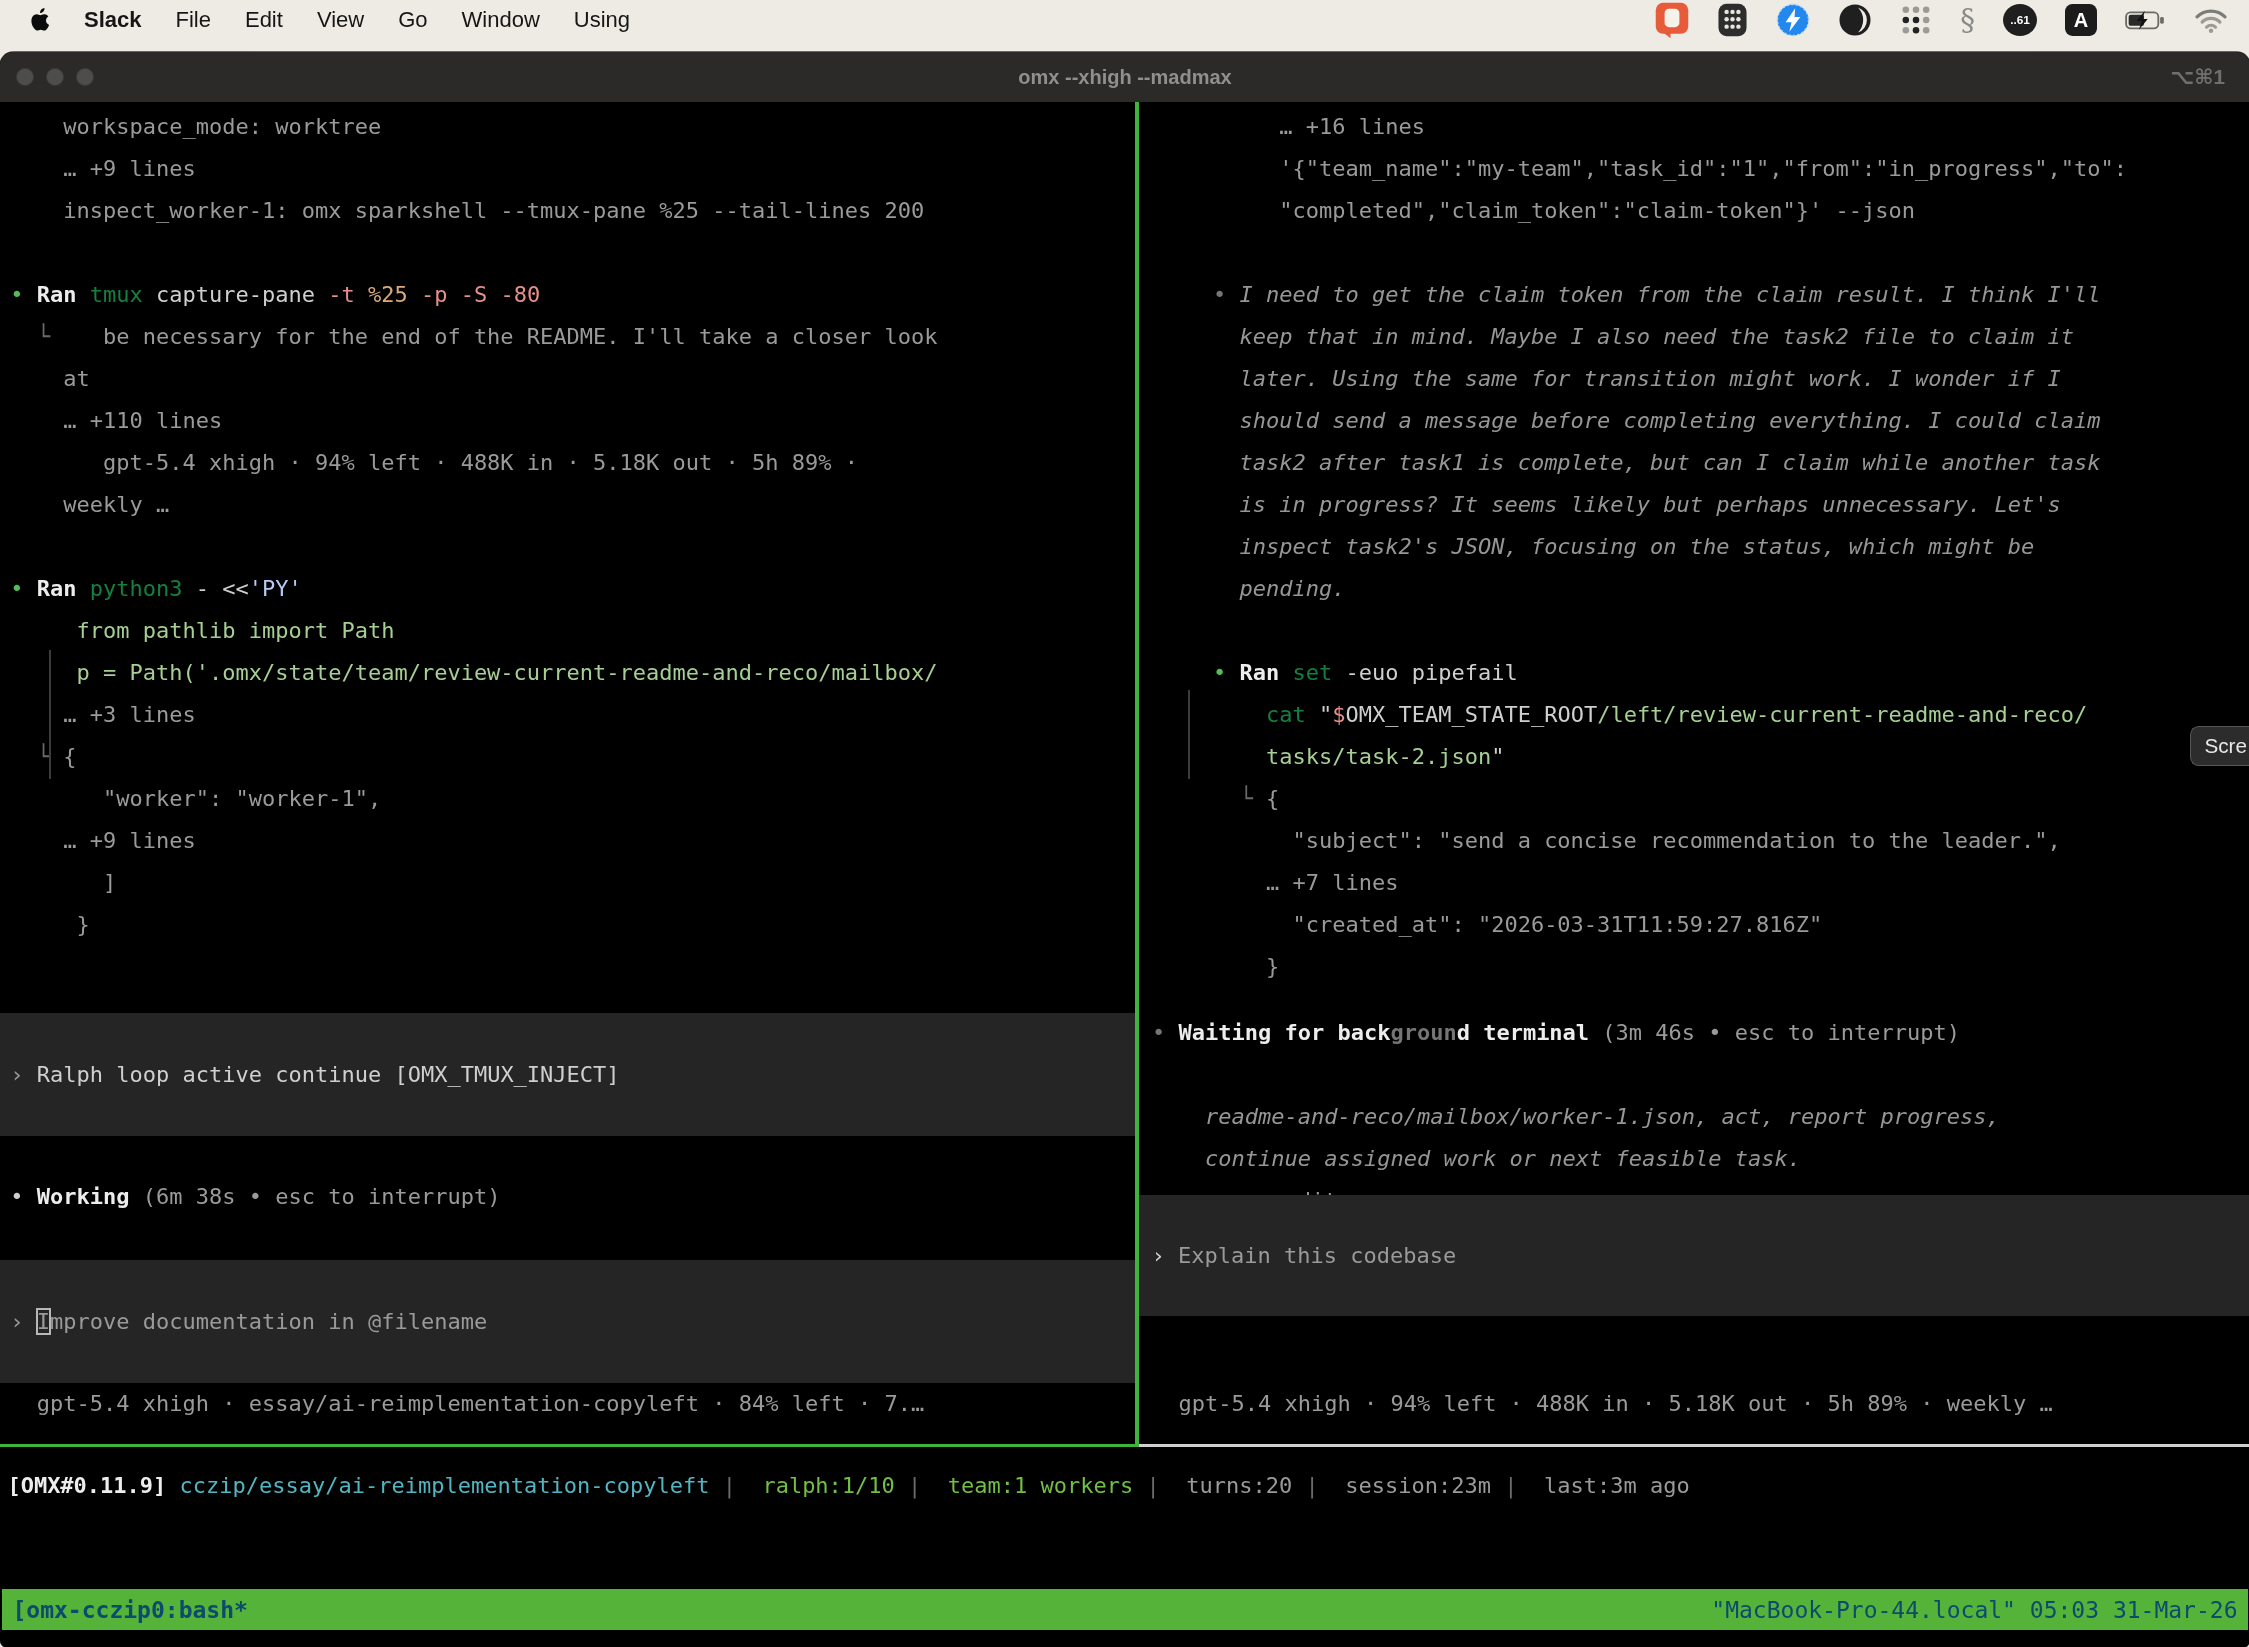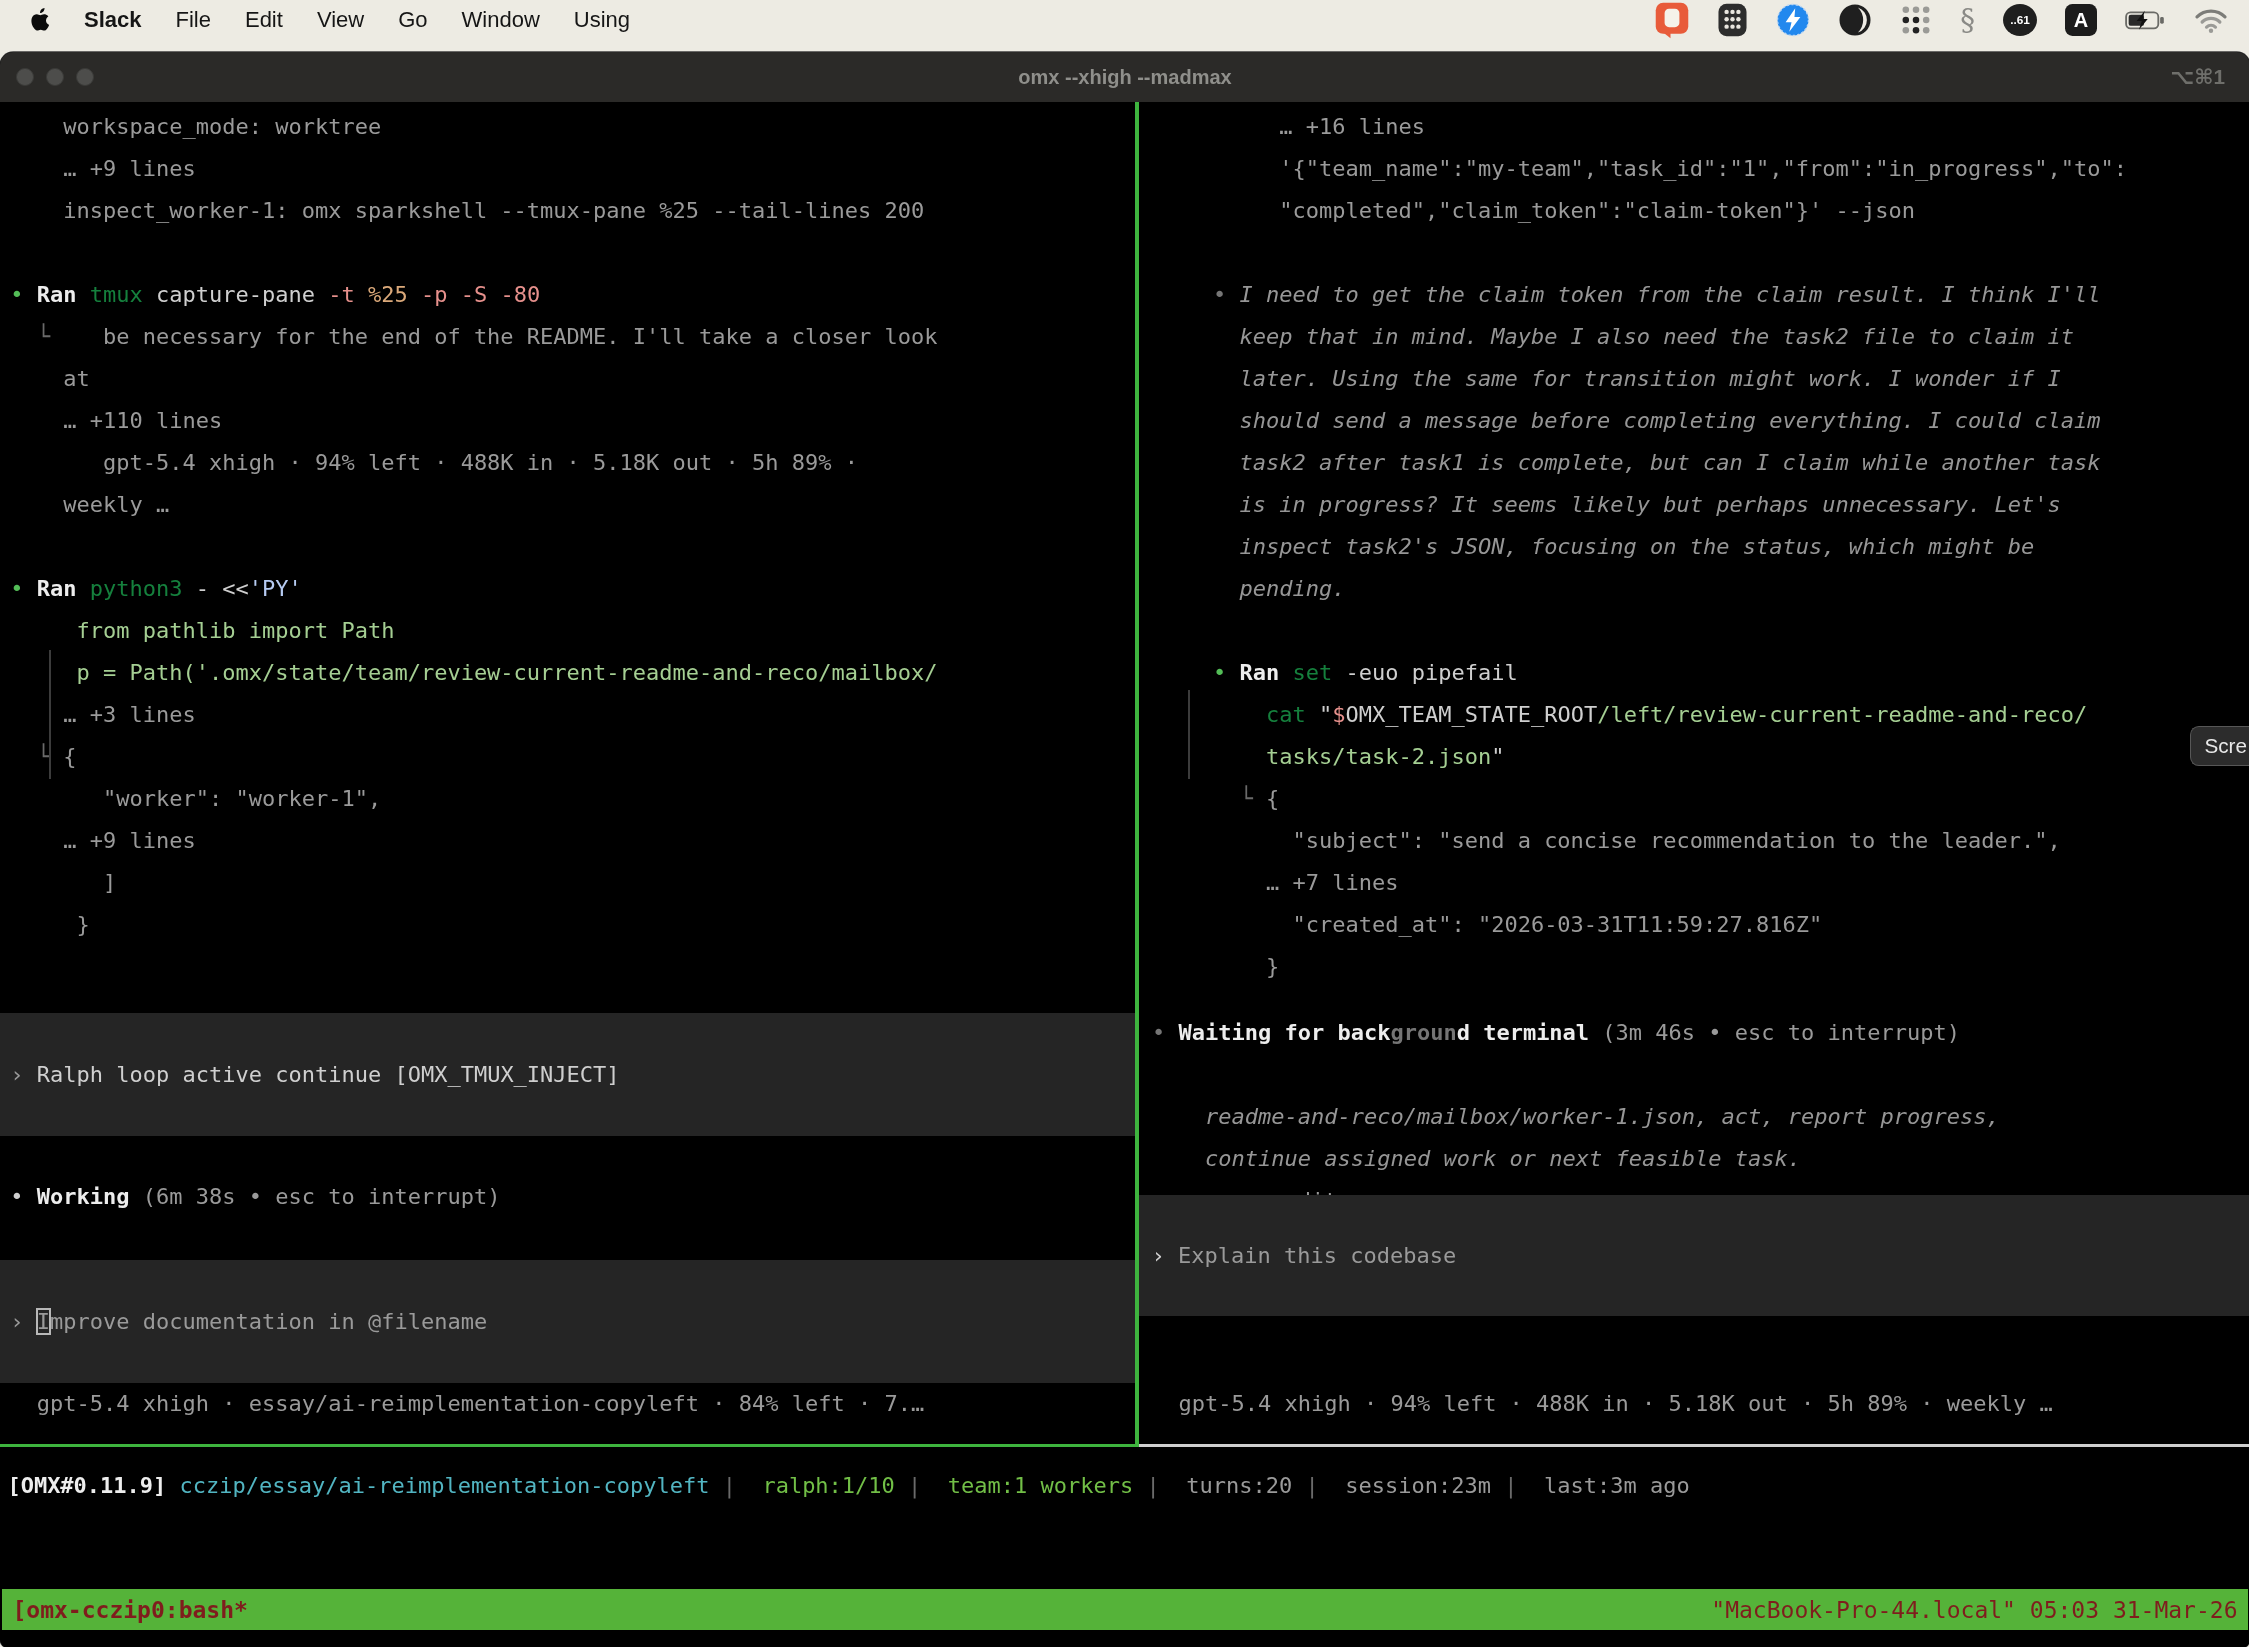--- a/index.html
+++ b/index.html
@@ -51,21 +51,21 @@
   .hl-left{left:0;width:1135px;background:#3eb43e;}
   .hl-right{left:1139px;width:1111px;background:#cfcfcf;}
   .guide{position:absolute;width:1.5px;background:#3c3c3c;}
   .scre{position:absolute;right:0;top:624px;height:40px;background:#2c2c2c;
         border:1.5px solid #575757;border-right:none;border-radius:8.9px 0 0 8.9px;
         color:#e8e8e8;font-size:20.7px;display:flex;align-items:center;
         padding:0 3px 0 13.3px;box-sizing:border-box;}
   .omx{position:absolute;left:7.4px;top:1363px;}
   .tmuxbar{position:absolute;left:2.2px;right:2.2px;top:1487px;height:41px;background:#55b339;
            display:flex;justify-content:space-between;align-items:center;padding:0 10.3px;
-           font-family:"DejaVu Sans Mono","DejaVu Sans",monospace;font-size:23px;color:#7f1d1d;}
+           font-family:"DejaVu Sans Mono","DejaVu Sans",monospace;font-size:23px;color:#0c4a6e;}
   .tmuxl{font-weight:700;}
 </style>
 </head>
 <body>
 
 <div class="screen">
 
   <div class="menubar">
     <div class="mleft">
       <span class="mi">

